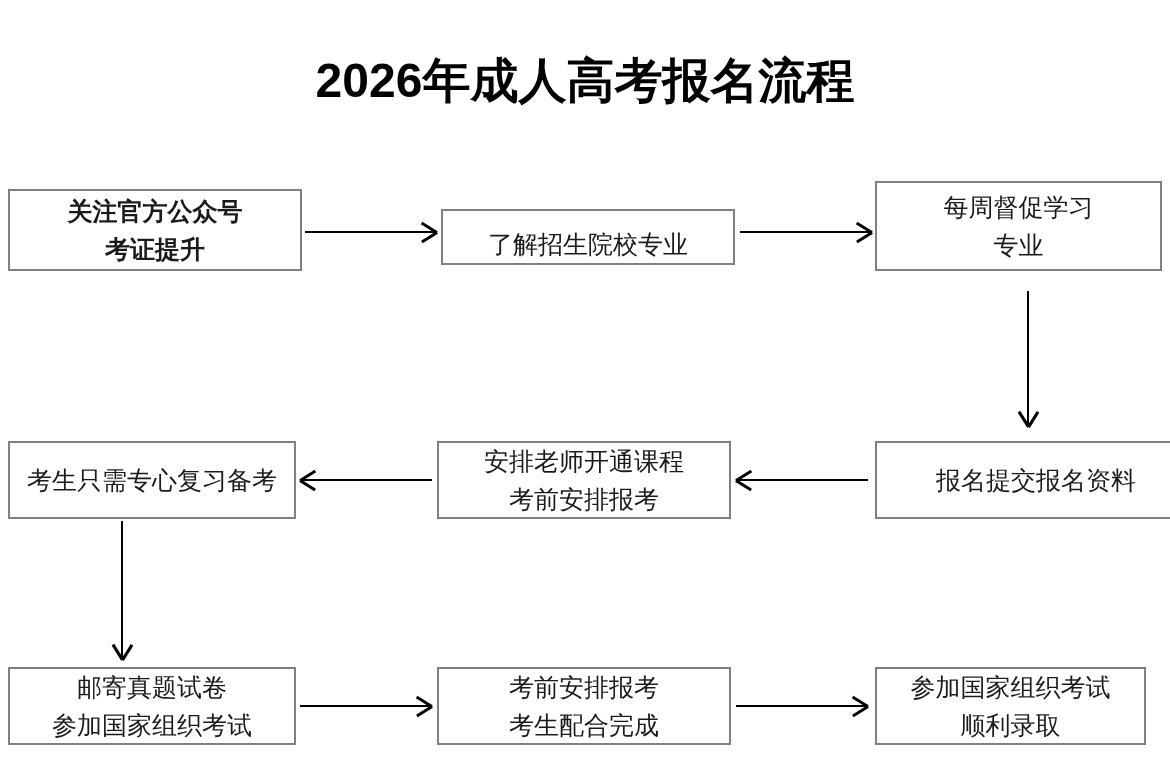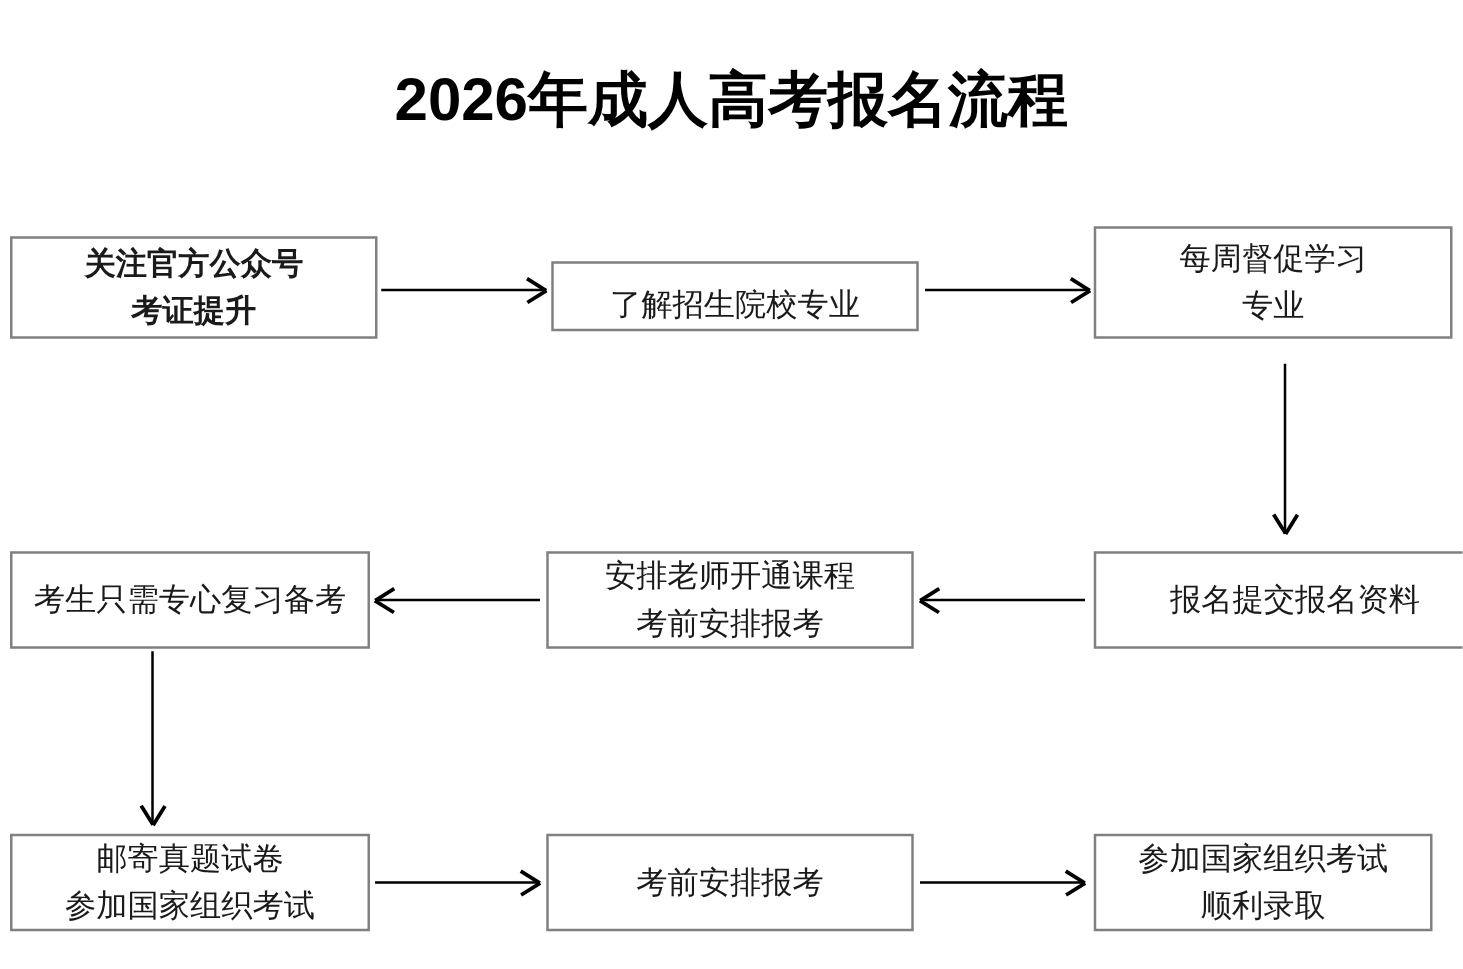--- a/index.html
+++ b/index.html
@@ -194,20 +194,21 @@
   <div class="arrow-h" style="left:300px; top:696px; width:132px; height:20px;">
     <span class="shaft"></span>
     <span class="head right" style="right:0; top:10px;">
       <span class="a"></span>
         <span class="b"></span>
     </span>
   </div>
 
   <div class="node" style="left:437px; top:667px; width:294px; height:78px;">
     <span class="line">考前安排报考</span>
+    <span class="line">考生配合完成</span>
   </div>
 
   <div class="arrow-h" style="left:736px; top:696px; width:132px; height:20px;">
     <span class="shaft"></span>
     <span class="head right" style="right:0; top:10px;">
       <span class="a"></span>
         <span class="b"></span>
     </span>
   </div>
 

